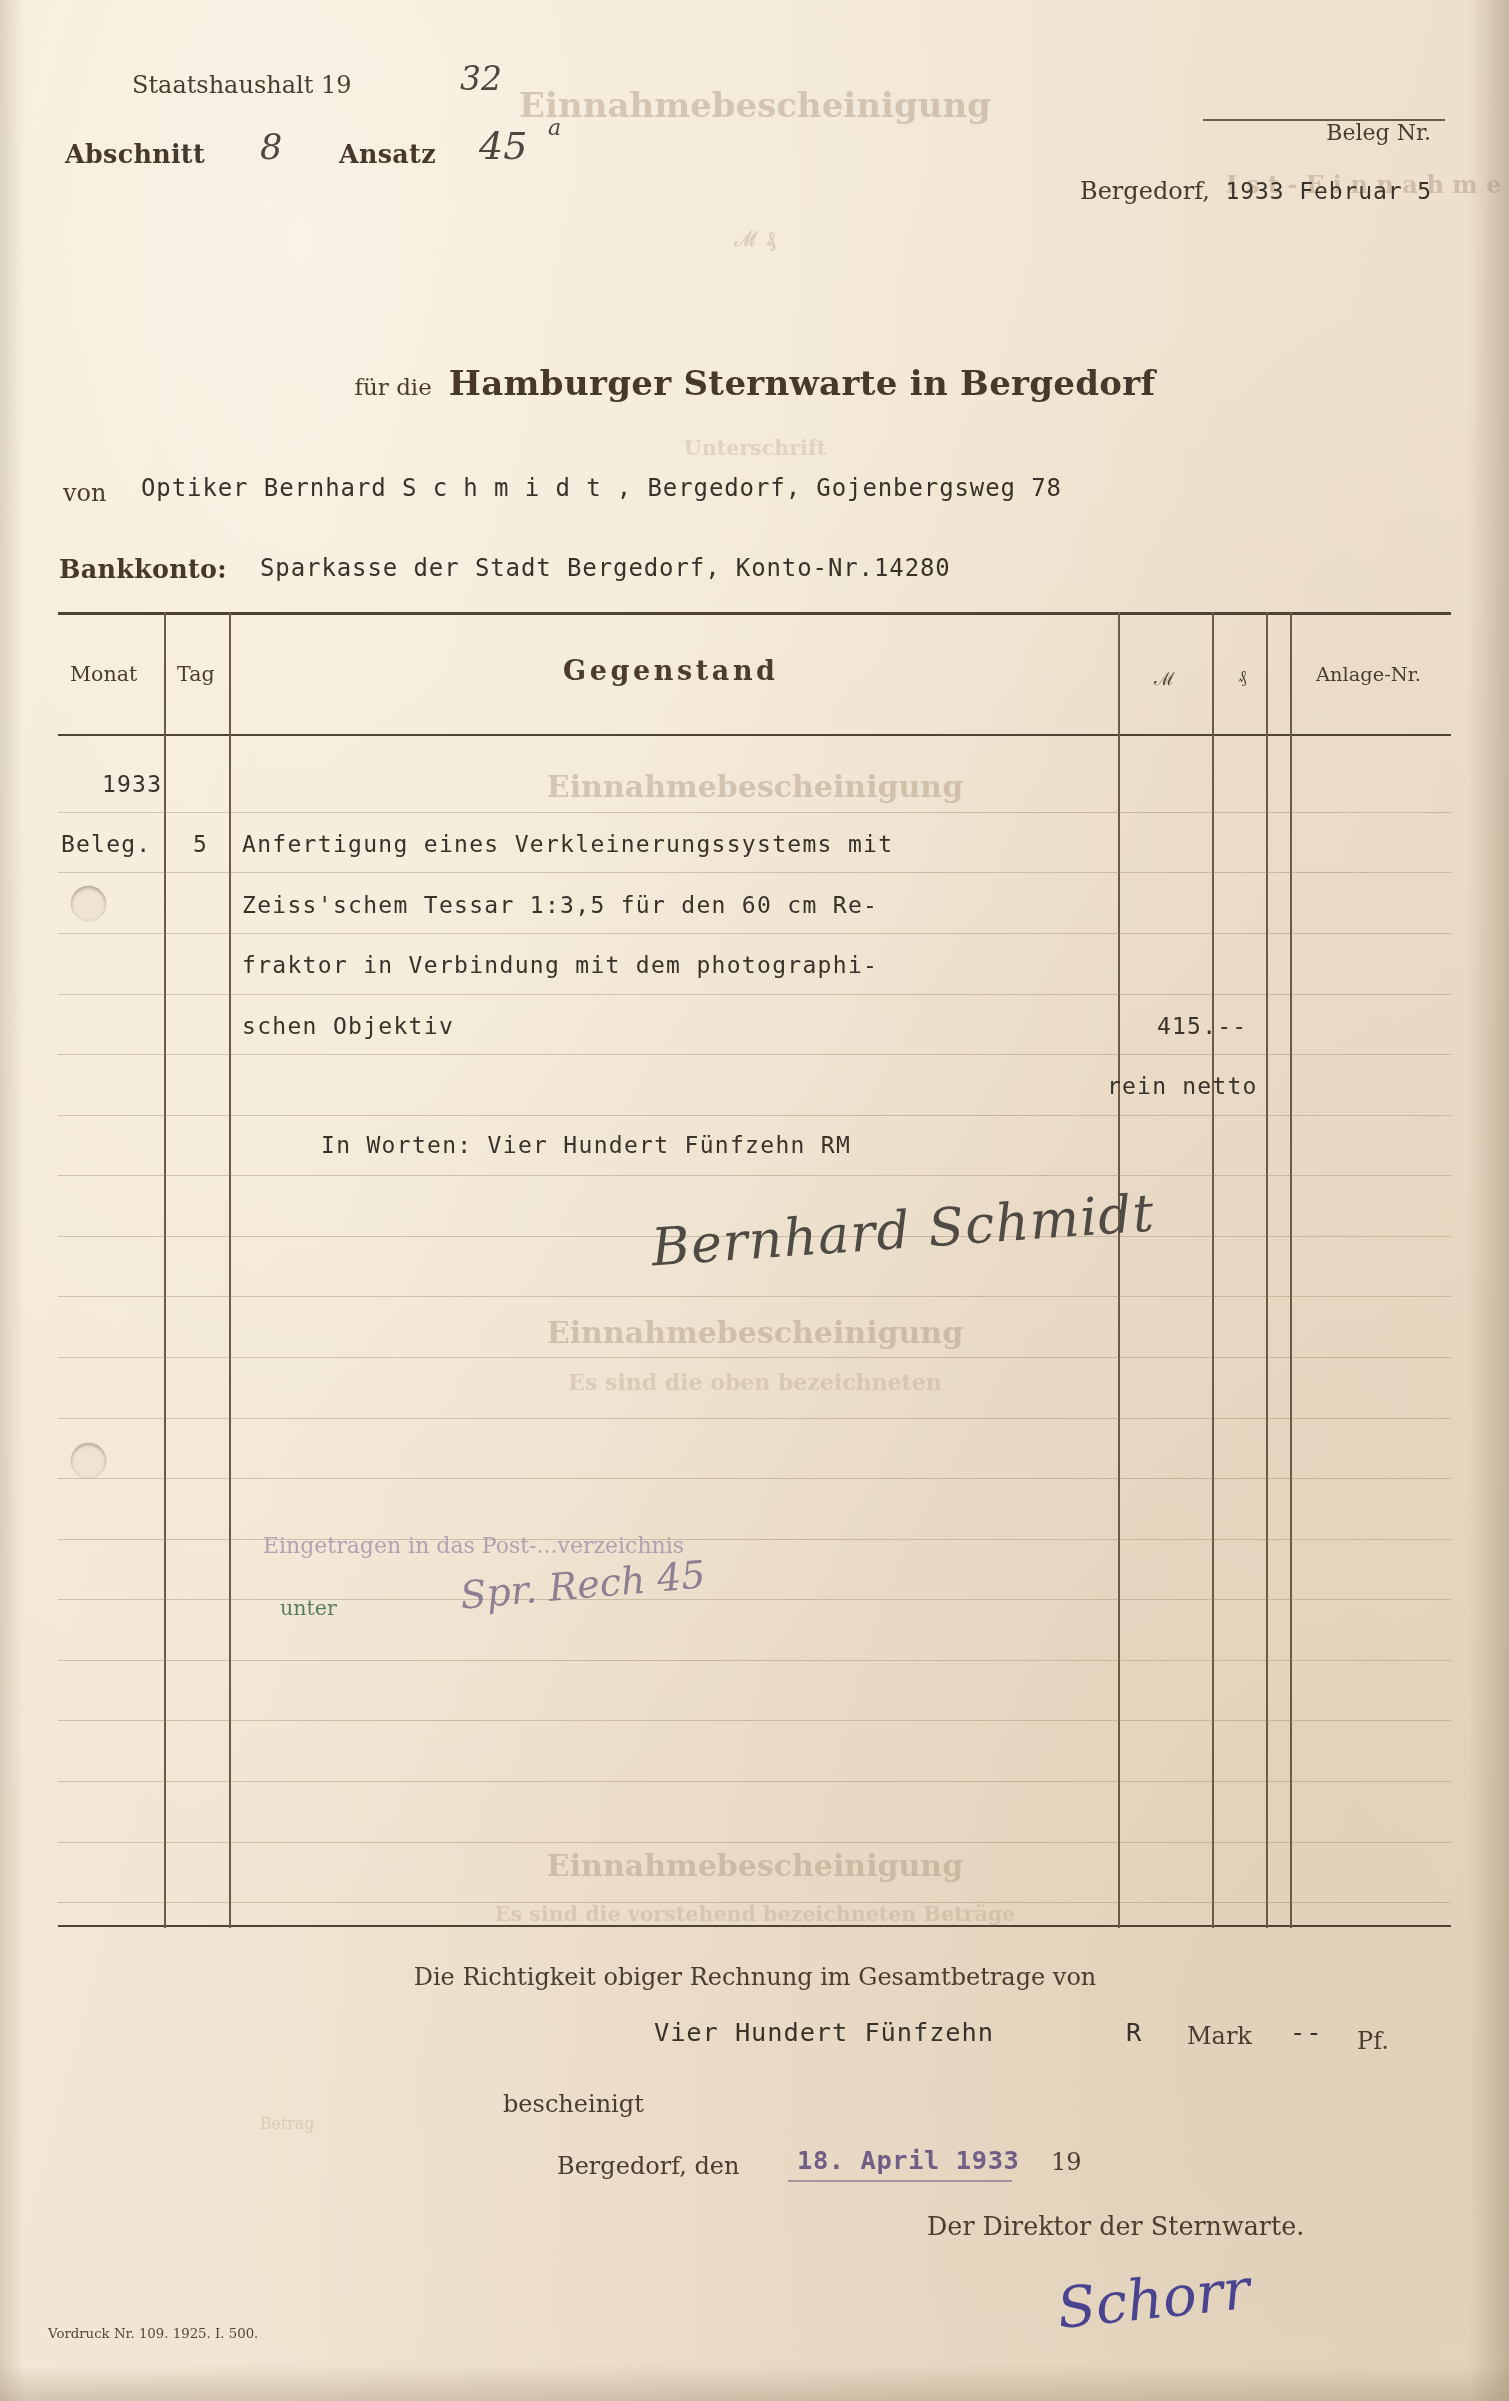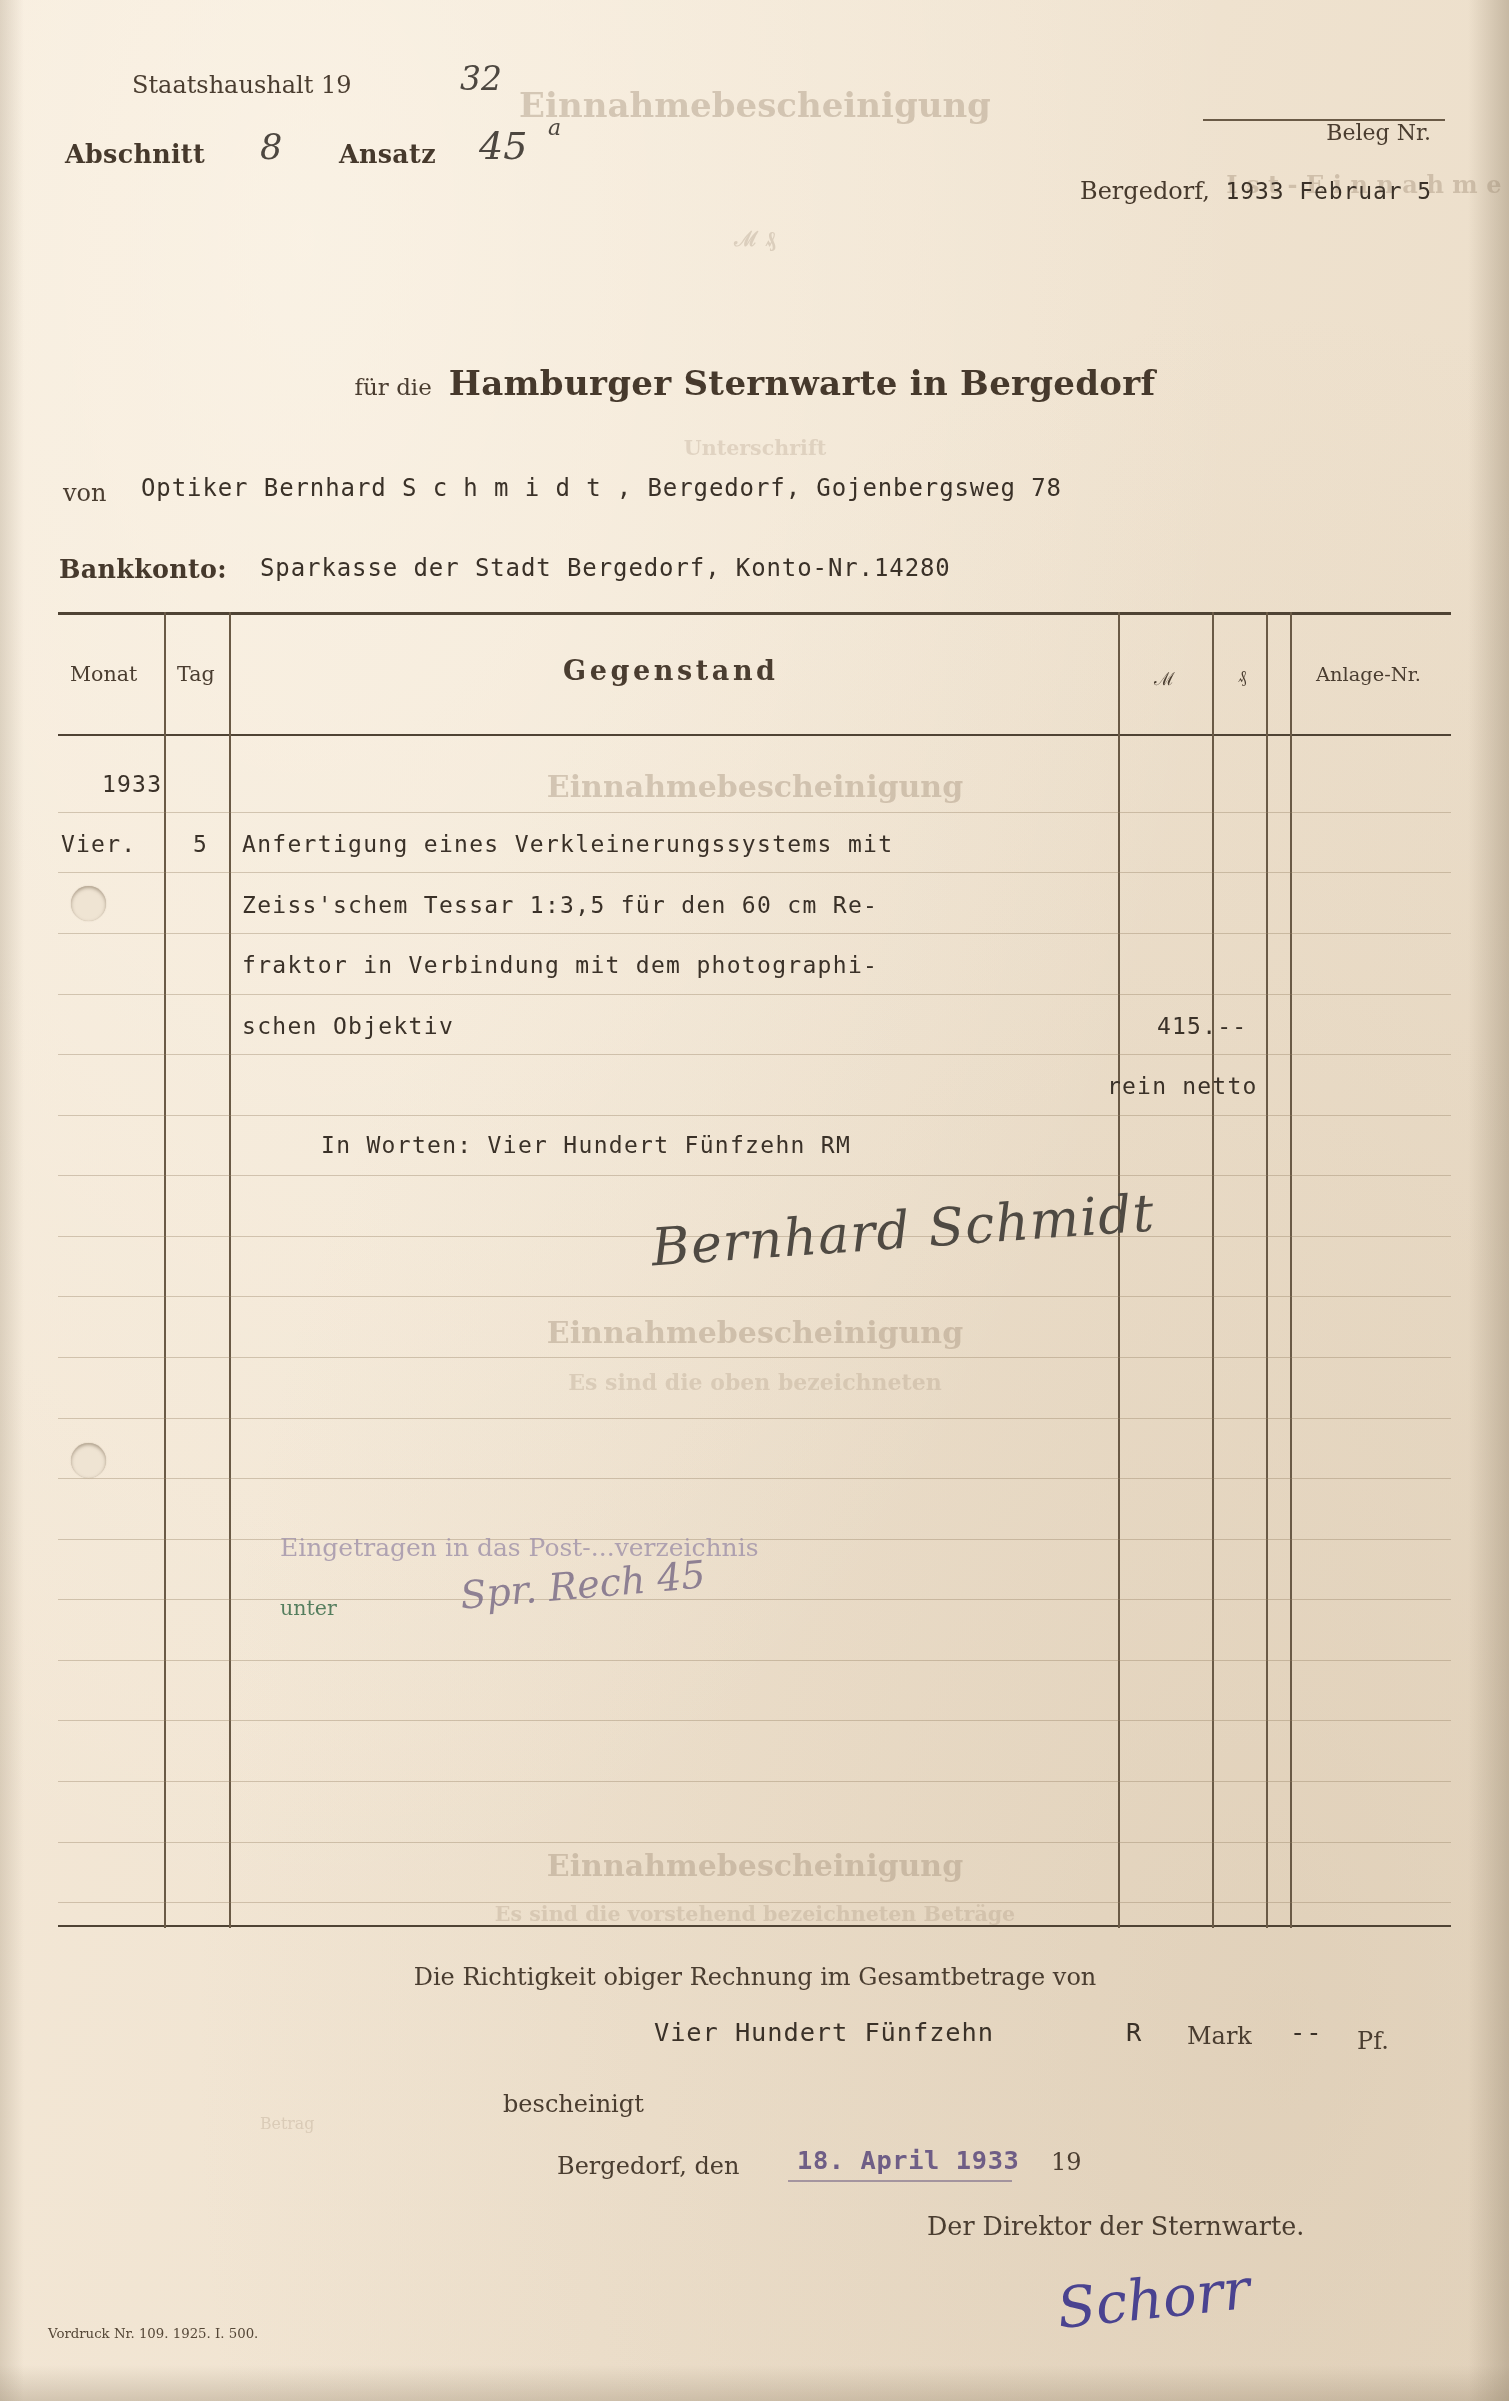--- a/index.html
+++ b/index.html
@@ -223,22 +223,22 @@
     font-size: 52px;
     font-family: "DejaVu Serif", serif;
     font-style: italic;
     color: #4f4a43;
     transform: rotate(-4deg);
     letter-spacing: 1.2px;
   }
 
   
   .reg-stamp-1 {
-    position: absolute; left: 280px; top: 1533px;
-    font-size: 25px;
+    position: absolute; left: 263px; top: 1533px;
+    font-size: 22px;
     color: #9a8ca6;
     font-family: "DejaVu Serif", serif;
     opacity: 0.75;
   }
   .reg-stamp-2 {
     position: absolute; left: 280px; top: 1596px;
     font-size: 20.6px;
     color: #14532d;
     font-family: "DejaVu Serif", serif;
     opacity: 0.7;
@@ -437,21 +437,21 @@
     <div class="rule-faint" style="top:1478px;"></div>
     <div class="rule-faint" style="top:1539px;"></div>
     <div class="rule-faint" style="top:1599px;"></div>
     <div class="rule-faint" style="top:1660px;"></div>
     <div class="rule-faint" style="top:1720px;"></div>
     <div class="rule-faint" style="top:1781px;"></div>
     <div class="rule-faint" style="top:1842px;"></div>
     <div class="rule-faint" style="top:1902px;"></div>
 
     <div class="cell c-year">1933</div>
-    <div class="cell c-month">Vier.</div>
+    <div class="cell c-month">Beleg.</div>
     <div class="cell c-day">5</div>
 
     <div class="cell desc-line d1">Anfertigung eines Verkleinerungssystems mit</div>
     <div class="cell desc-line d2">Zeiss'schem Tessar 1:3,5 für den 60 cm Re-</div>
     <div class="cell desc-line d3">fraktor in Verbindung mit dem photographi-</div>
     <div class="cell desc-line d4">schen Objektiv</div>
 
     <div class="cell amount">415.--</div>
     <div class="cell reinnetto">rein netto</div>
 

